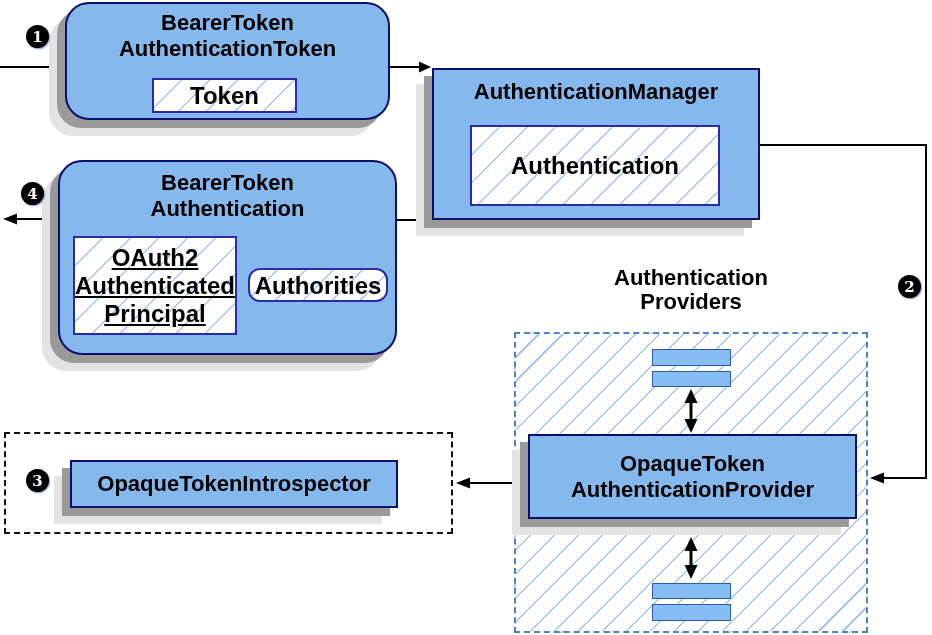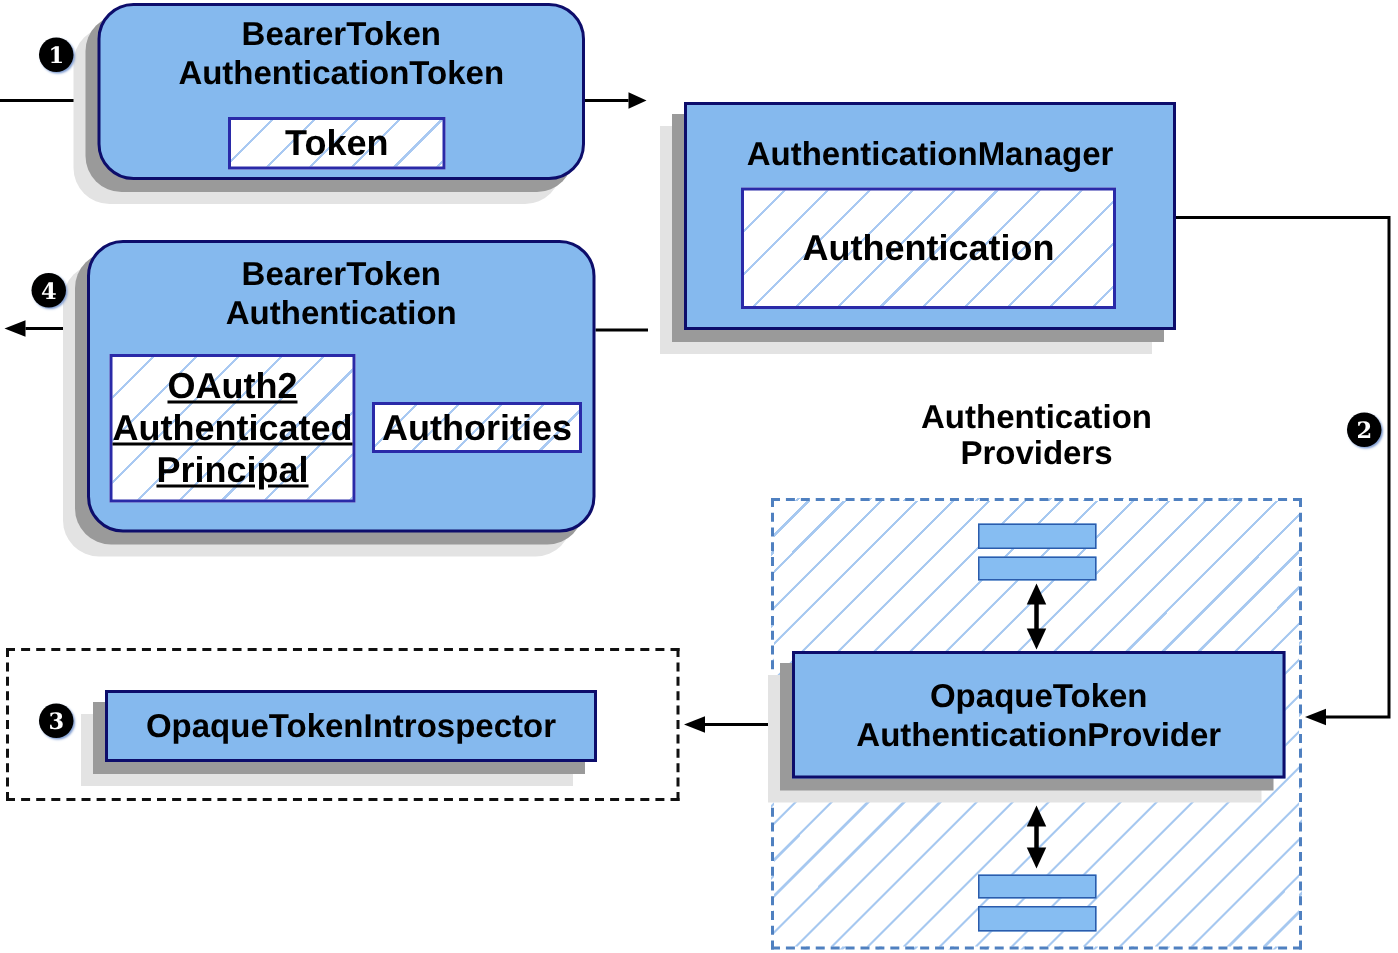--- a/index.html
+++ b/index.html
@@ -104,36 +104,36 @@
   </svg>
 
   <div class="node rounded stack-shadow" style="left:65px;top:2px;width:325px;height:118px;padding-top:6px;">
     <div>BearerToken</div>
     <div>AuthenticationToken</div>
     <div class="hatch-box" style="left:85px;top:74px;width:145px;height:35px;">
       <div>Token</div>
     </div>
   </div>
 
-  <div class="node stack-shadow" style="left:456px;top:68px;width:328px;height:152px;padding-top:20px;">
+  <div class="node stack-shadow" style="left:432px;top:68px;width:328px;height:152px;padding-top:9px;">
     <div>AuthenticationManager</div>
     <div class="hatch-box" style="left:36px;top:55px;width:250px;height:81px;">
       <div>Authentication</div>
     </div>
   </div>
 
   <div class="node rounded stack-shadow" style="left:58px;top:160px;width:339px;height:195px;padding-top:8px;">
     <div>BearerToken</div>
     <div>Authentication</div>
     <div class="hatch-box" style="left:13px;top:74px;width:164px;height:99px;line-height:28px;text-decoration:underline;">
       <div>OAuth2</div>
       <div>Authenticated</div>
       <div>Principal</div>
     </div>
-    <div class="hatch-box" style="left:188px;top:106px;width:140px;height:34px;">
+    <div class="hatch-box" style="left:188px;top:106px;width:140px;height:34px;border-radius:12px;">
       <div>Authorities</div>
     </div>
   </div>
 
   <div class="bar" style="left:652px;top:349px;width:79px;height:17px;"></div>
   <div class="bar" style="left:652px;top:371px;width:79px;height:16px;"></div>
   <div class="bar" style="left:652px;top:583px;width:79px;height:16px;"></div>
   <div class="bar" style="left:652px;top:604px;width:79px;height:17px;"></div>
 
   <div class="node stack-shadow flex-center" style="left:528px;top:434px;width:329px;height:85px;">

